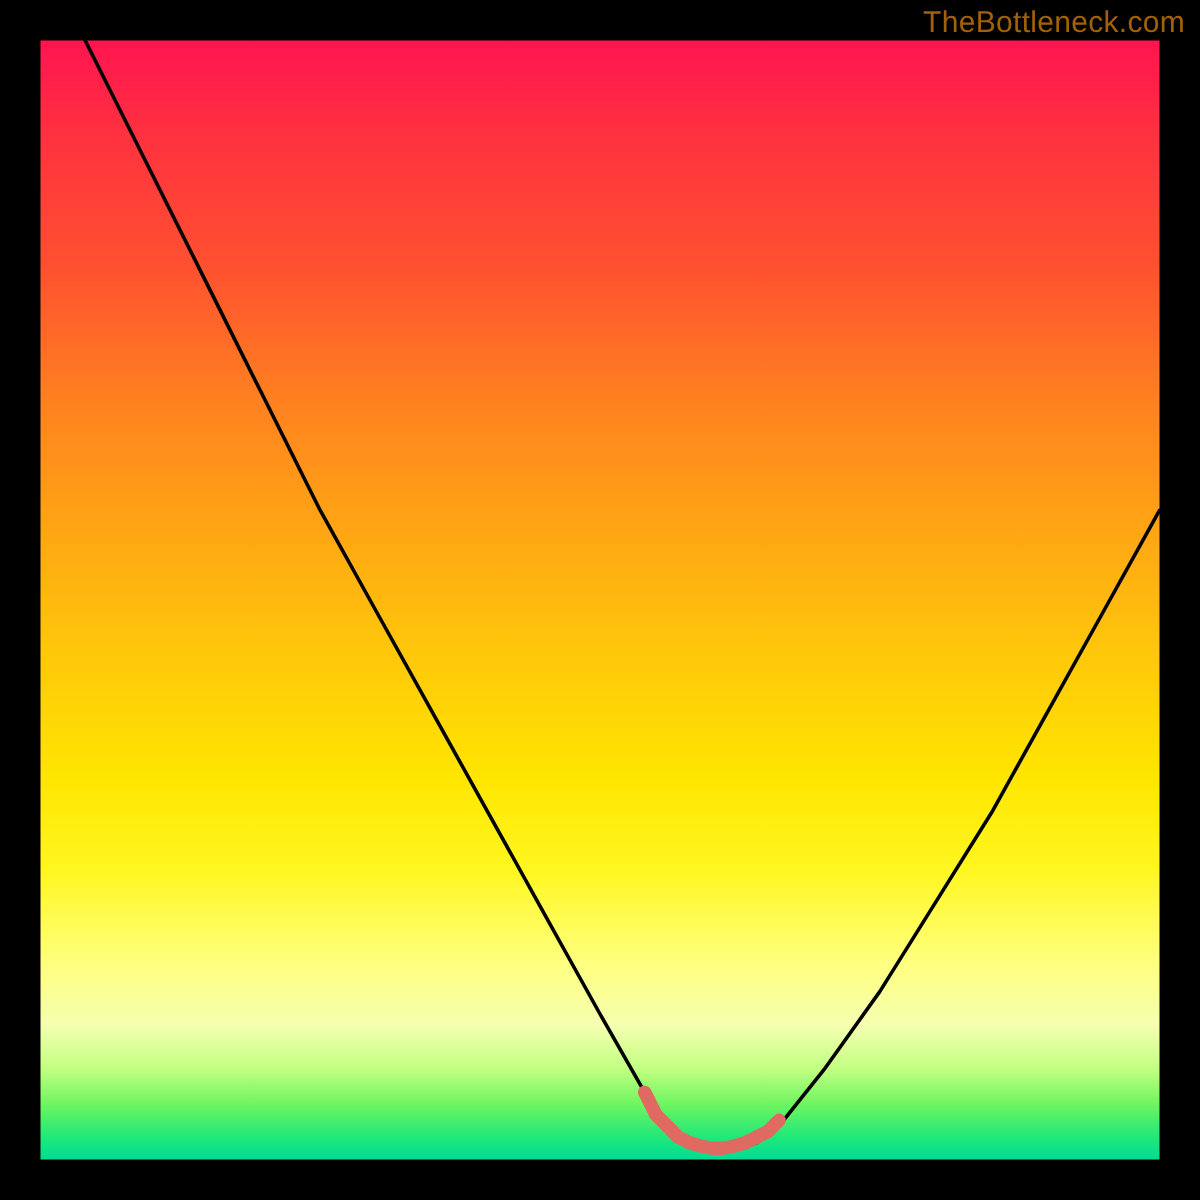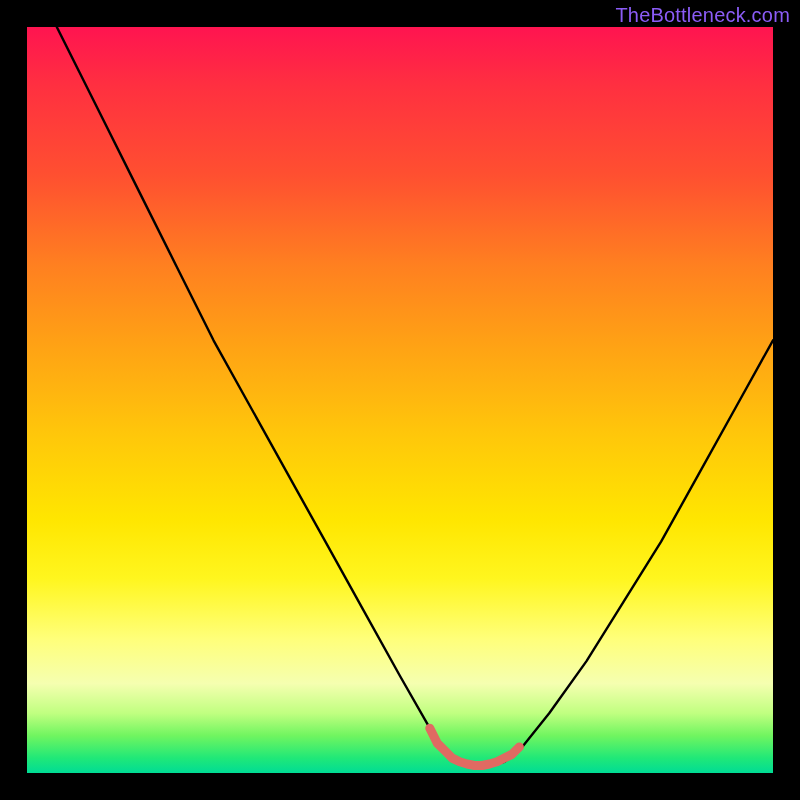--- a/index.html
+++ b/index.html
@@ -47,21 +47,21 @@
     left: 0;
     top: 0;
     width: 746px;
     height: 746px;
     overflow: visible;
   }
   .watermark {
     position: absolute;
     top: 4px;
     right: 10px;
-    color: #8b5cf6;
+    color: #a16207;
     font-size: 20px;
     font-weight: 500;
     letter-spacing: 0.2px;
   }
 </style>
 </head>
 <body>
 
 <div class="frame">
   <div class="watermark">TheBottleneck.com</div>

